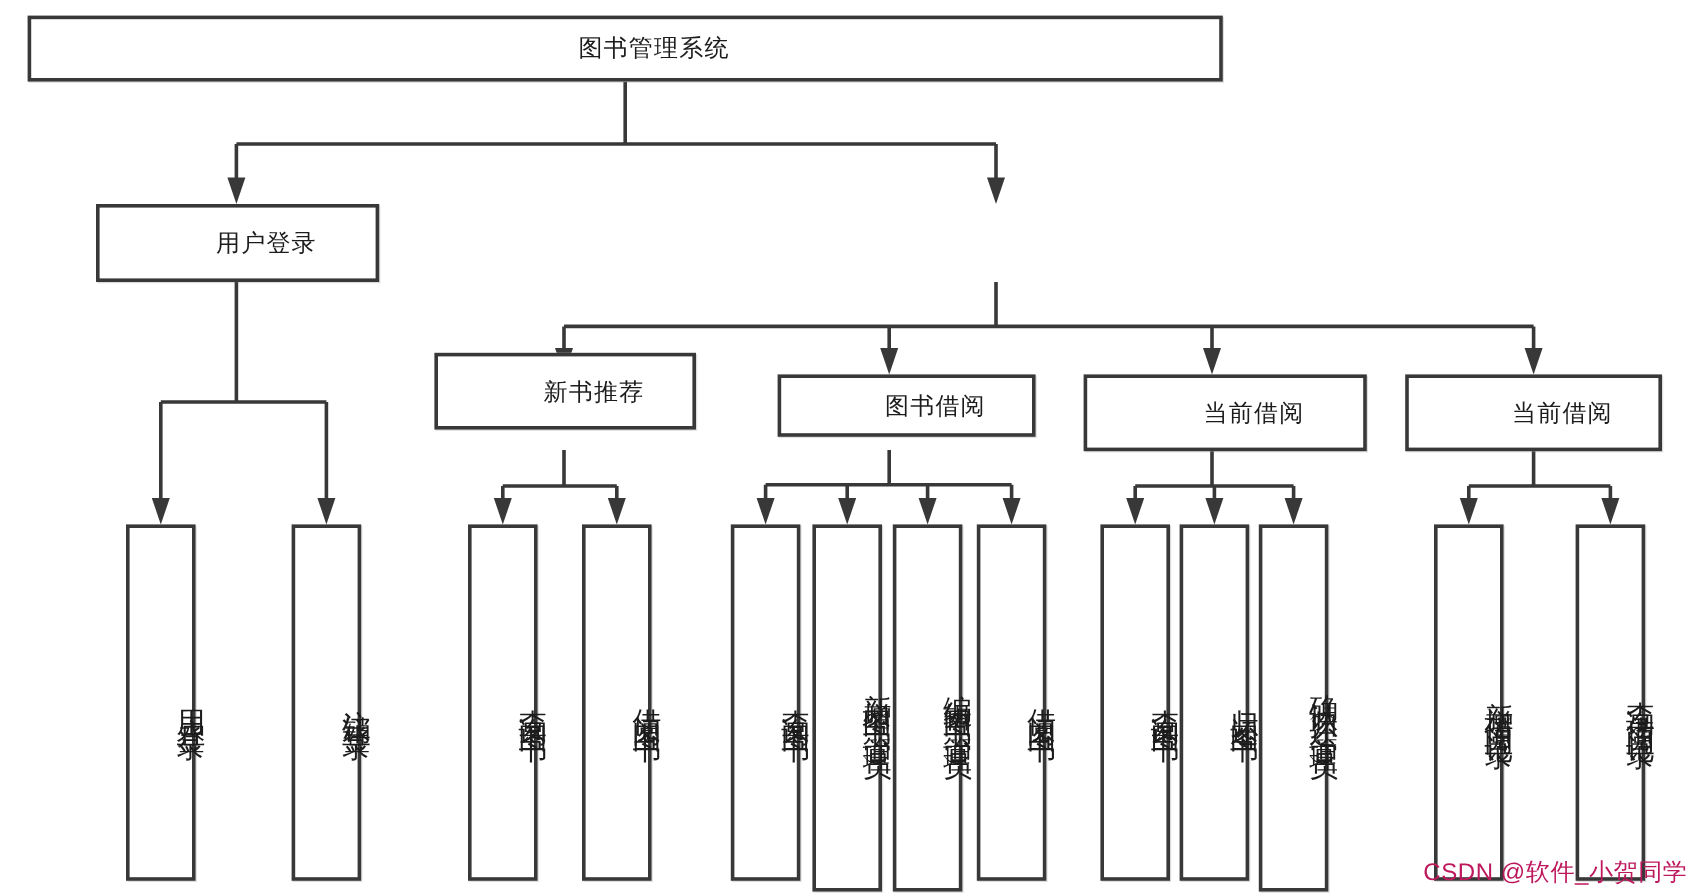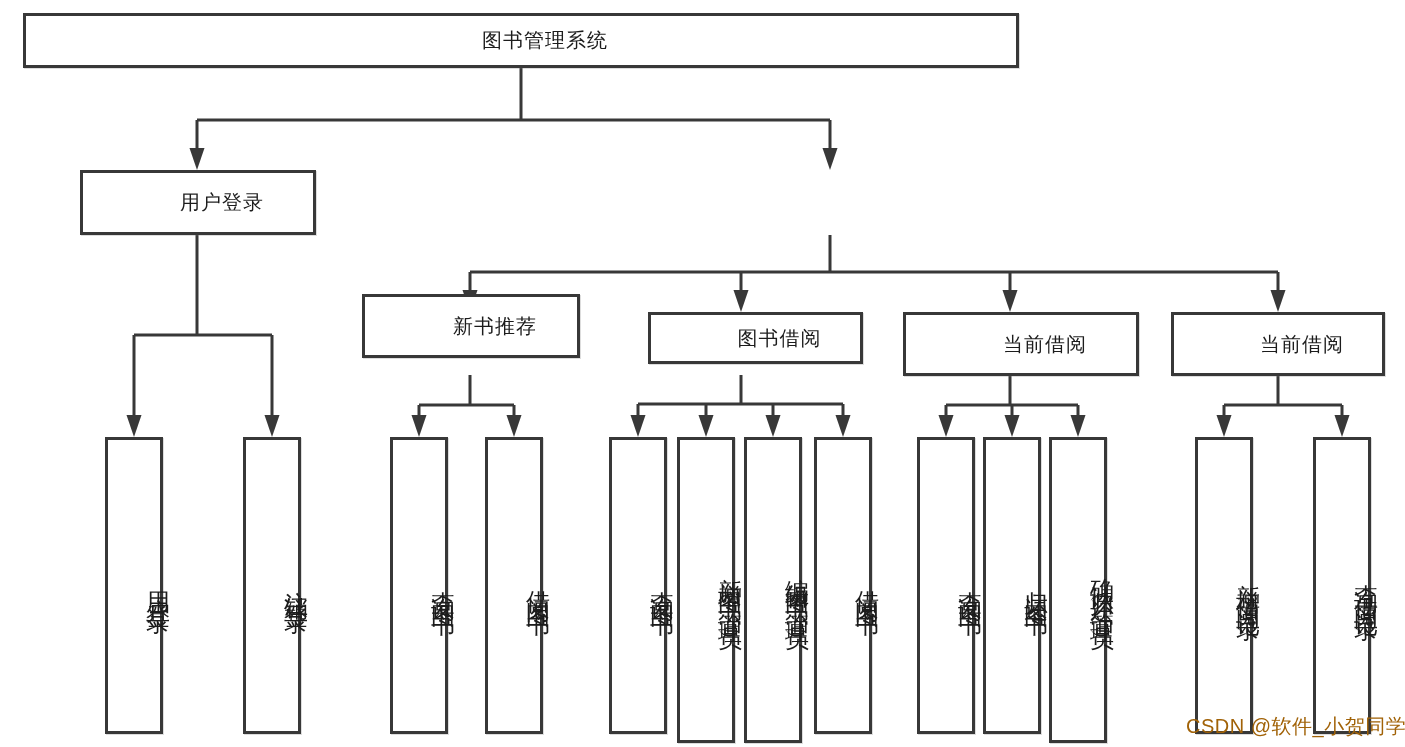--- a/index.html
+++ b/index.html
@@ -30,21 +30,21 @@
     line-height:1;
     letter-spacing:7px;
     writing-mode:vertical-rl;
     text-orientation:mixed;
     white-space:nowrap;
   }
   .watermark {
     position:absolute;
     left:1186px; top:713px;
     font-size:20px;
-    color:#a16207;
+    color:#be185d;
     white-space:nowrap;
     letter-spacing:0.5px;
   }
 </style>
 </head>
 <body>
 
 <div class="canvas">
 
   <svg class="wires" viewBox="0 0 1405 747" xmlns="http://www.w3.org/2000/svg">

